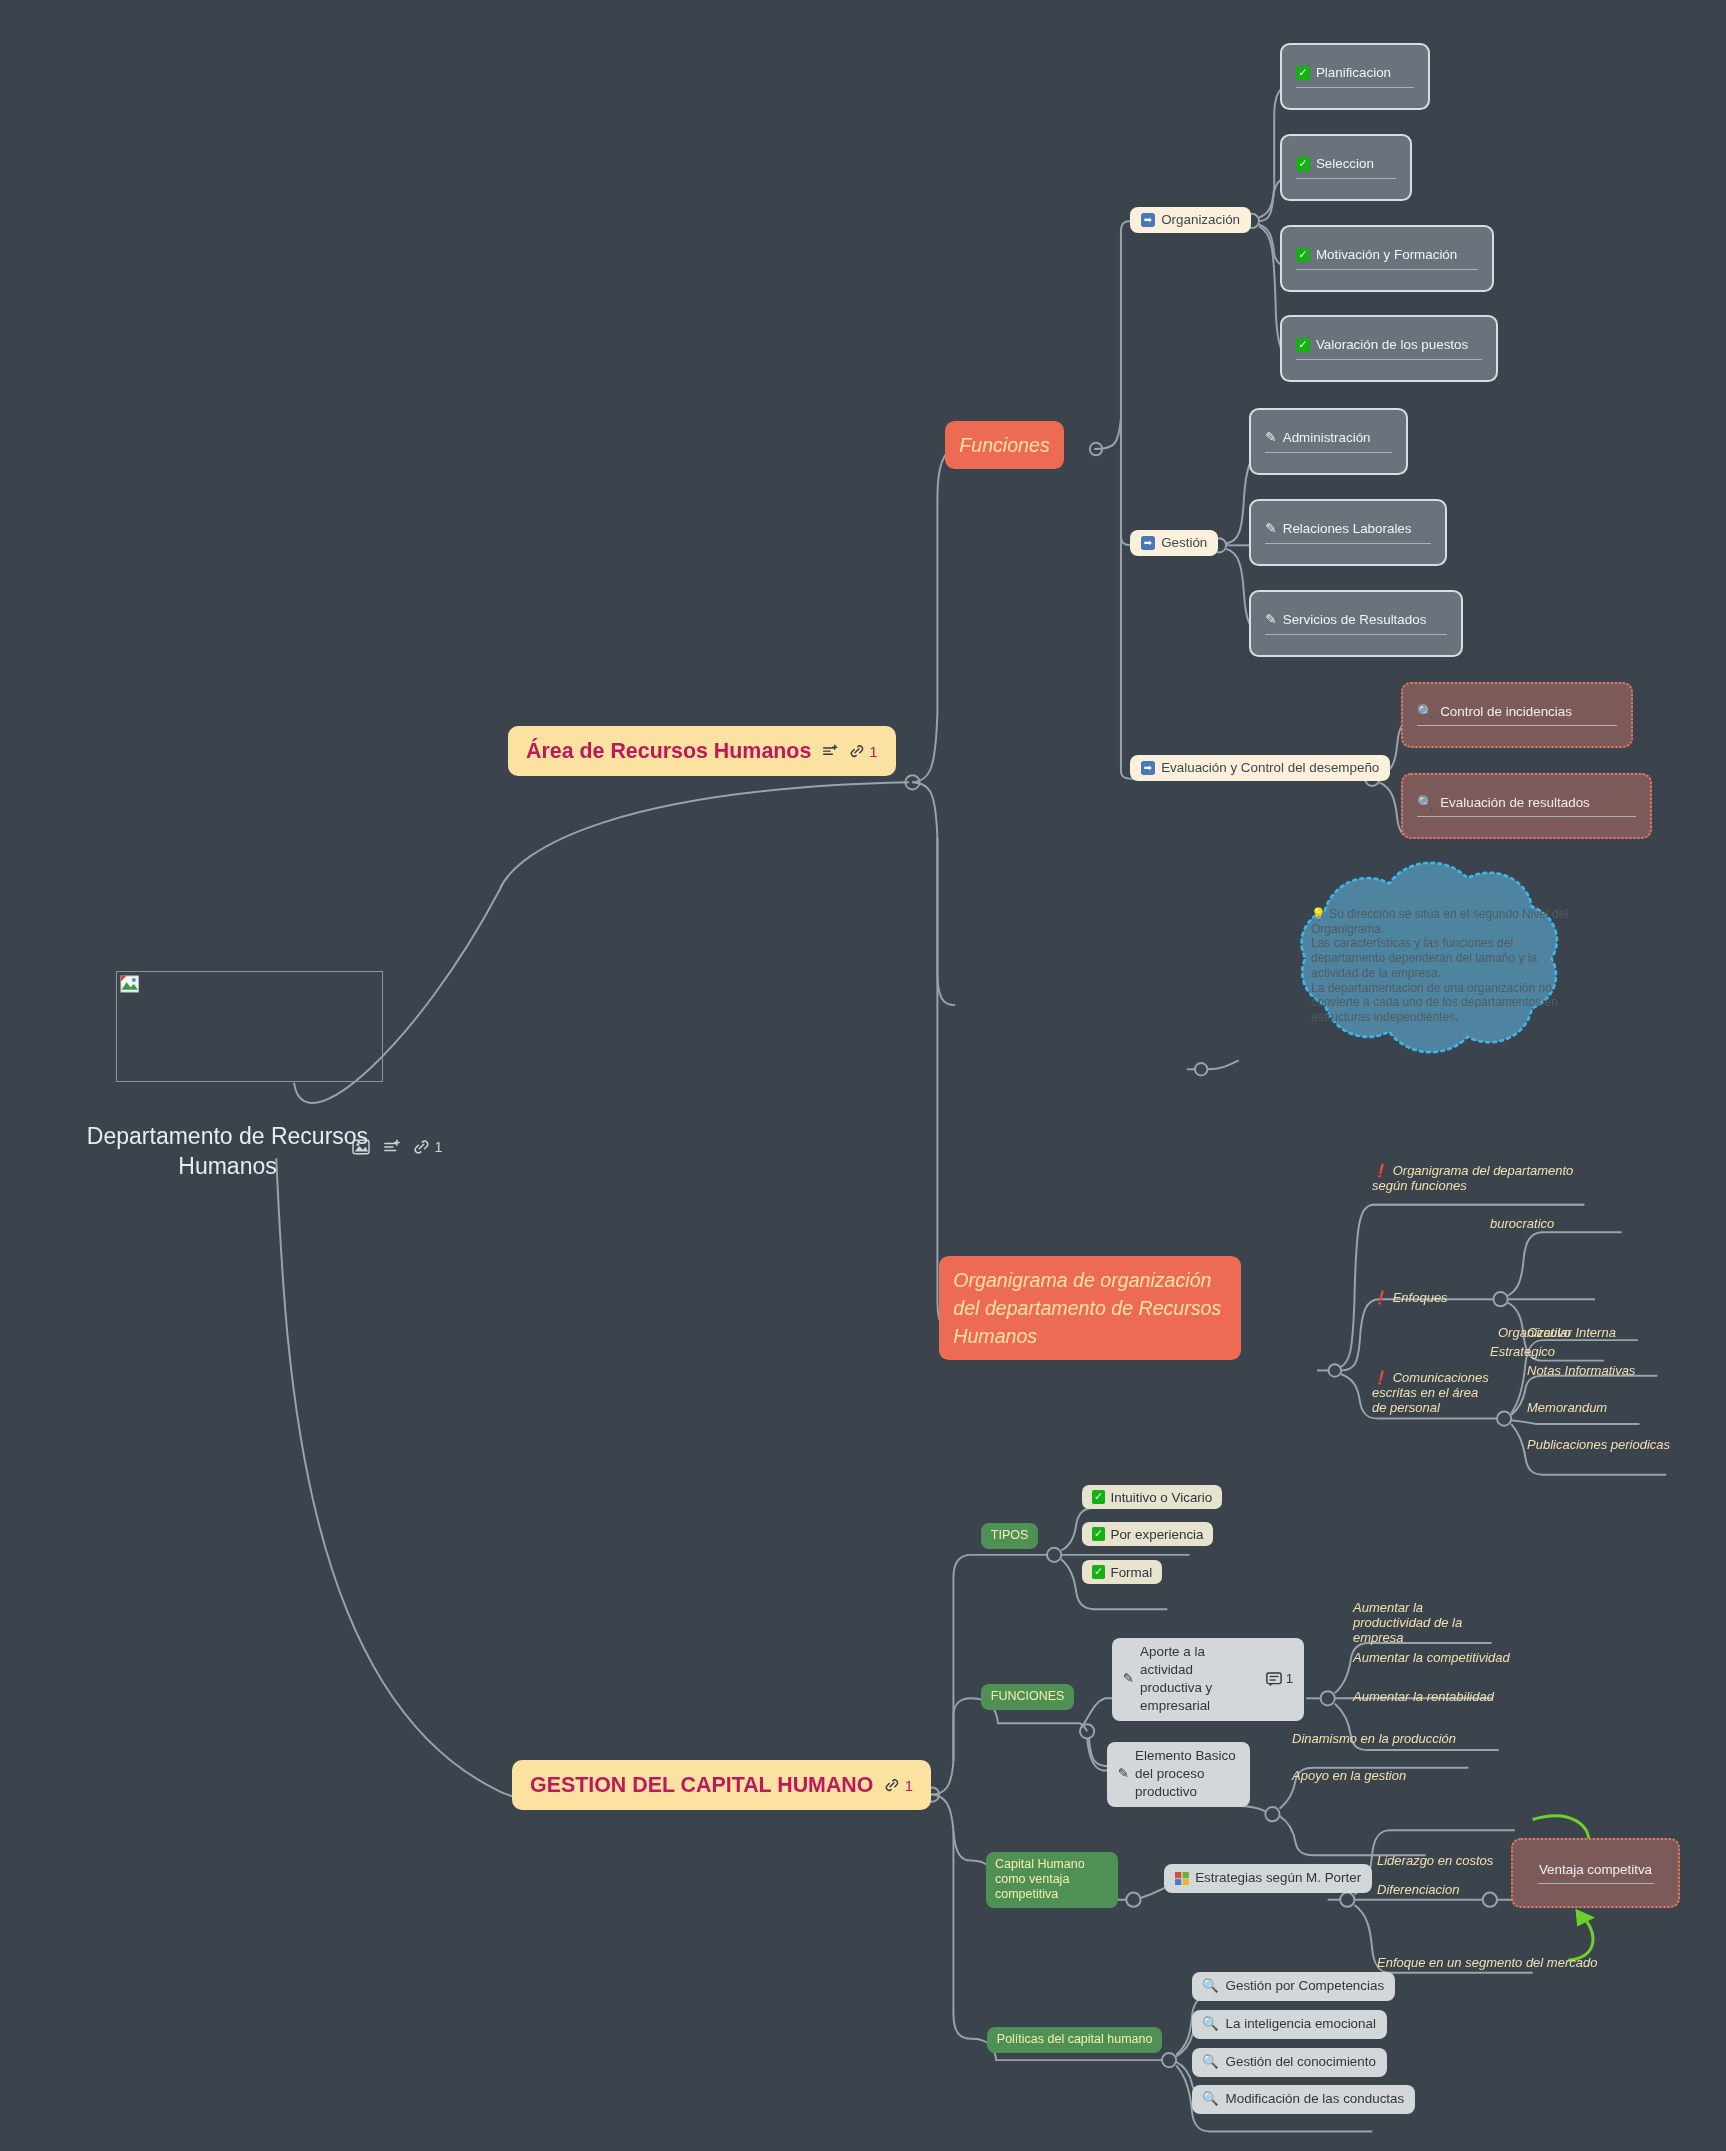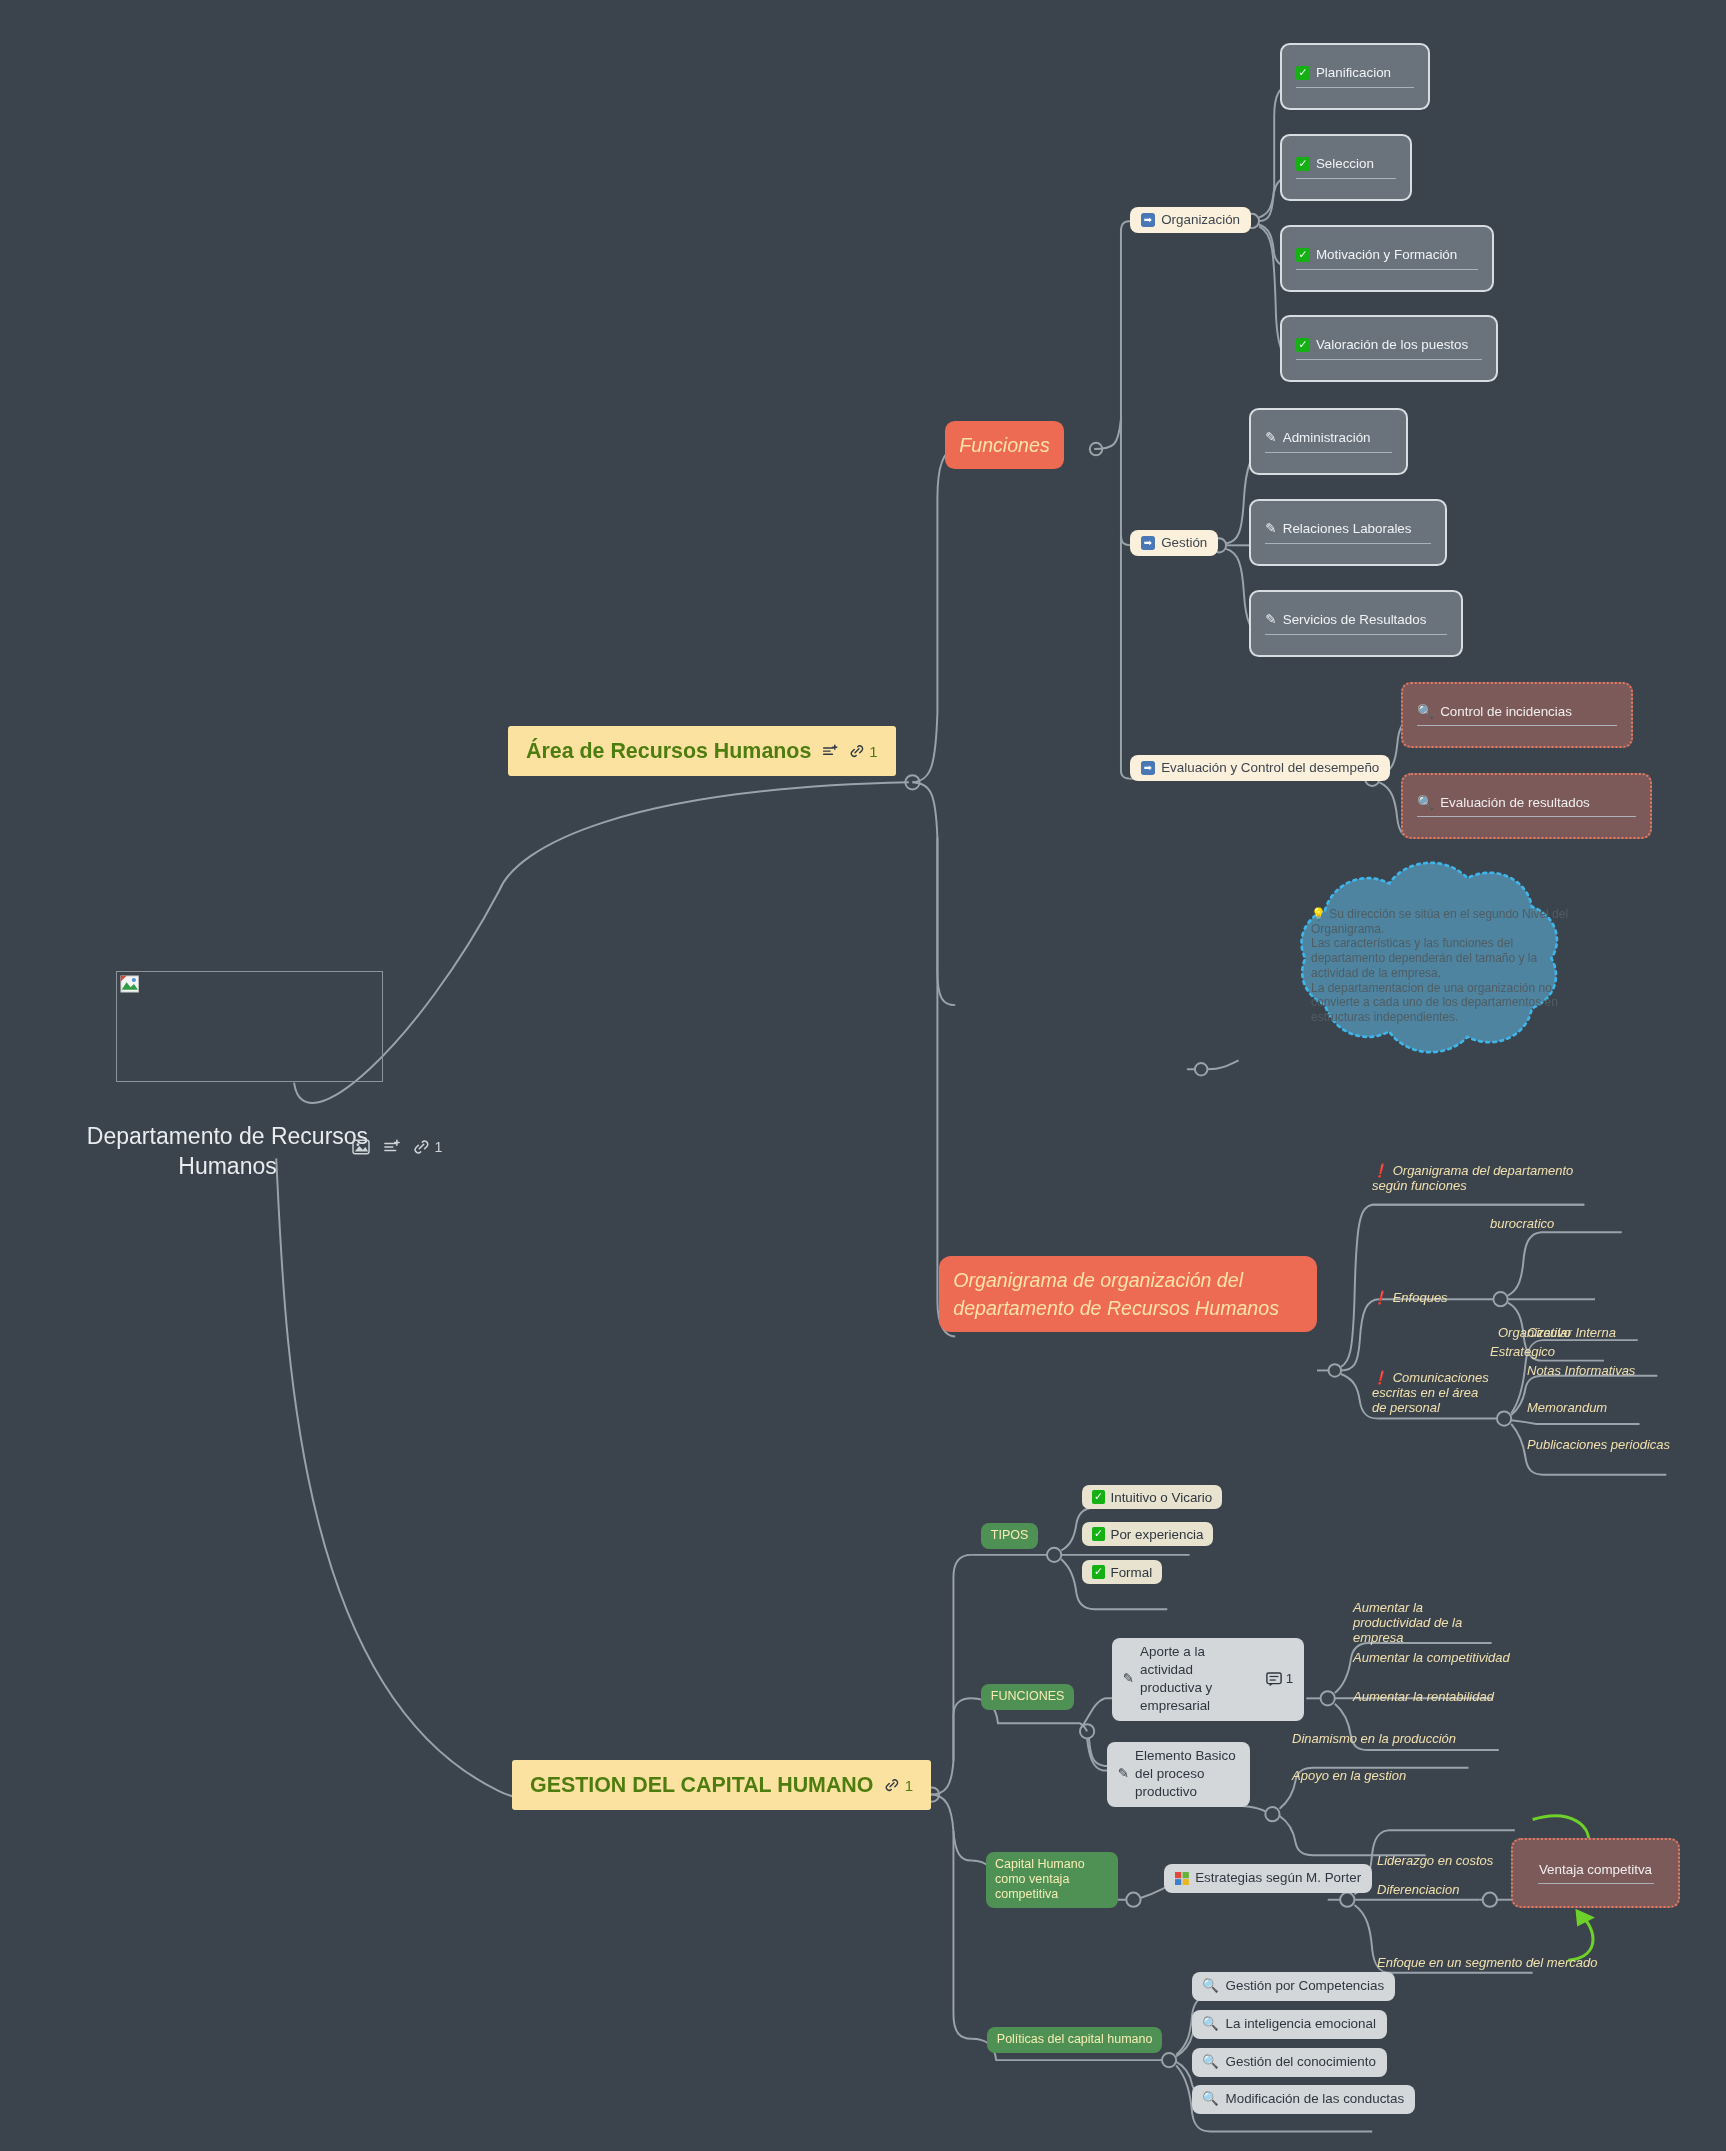--- a/index.html
+++ b/index.html
@@ -12,21 +12,21 @@
   
   .root-img{position:absolute;left:116px;top:971px;width:267px;height:111px;
             border:0.9px solid #8b939b;box-sizing:border-box;}
   .broken-ico{position:absolute;left:2.7px;top:2.7px;width:19.6px;height:18px;}
   .root-title{position:absolute;left:36px;top:1121px;width:383px;text-align:center;
               color:#e9ecee;font-size:23px;line-height:30px;}
   .root-icons{position:absolute;left:352px;top:1139px;display:flex;align-items:center;gap:12.5px;
               color:#cfd4d8;}
 
   
-  .yellow-main{background:#fbe2a0;color:#4d7c0f;border-radius:3px;
+  .yellow-main{background:#fbe2a0;color:#be185d;border-radius:10px;
                padding:12.5px 18px;font-size:21.4px;font-weight:bold;display:flex;
                align-items:center;gap:10.7px;white-space:nowrap;}
   .yellow-main .ic{display:flex;align-items:center;gap:4.5px;font-size:15px;font-weight:normal;}
 
   
   .red-node{background:#ed6a53;color:#fde3a7;border-radius:9.8px;padding:9.8px 14.3px;
             font-style:italic;font-size:19.6px;line-height:28px;}
 
   
   .cream-pill{background:#fbf0dc;color:#3e4650;border-radius:8px;padding:5.3px 10.7px;
@@ -352,21 +352,21 @@
     <path d="M92 62 a50 50 0 0 1 72 -30 a55 50 0 0 1 88 -6 a48 44 0 0 1 72 32
              a44 40 0 0 1 22 58 a44 40 0 0 1 -22 56 a48 44 0 0 1 -72 32
              a55 50 0 0 1 -88 -6 a50 50 0 0 1 -72 -30
              a44 40 0 0 1 -22 -52 a44 40 0 0 1 22 -54 Z" fill="#4f84a0" stroke="#3fb4e8" stroke-width="3" stroke-dasharray="3 5" stroke-linecap="round"></path>
   </svg>
   <div class="cloud-text"><span class="bulb">💡</span> <span style="white-space:pre-line;">Su dirección se sitúa en el  segundo Nivel del Organigrama.
 Las características y las funciones del departamento dependerán del tamaño y la actividad de la empresa.
 La departamentacion de una organización no convierte a cada uno de los departamentos en estructuras independientes.</span></div>
 </div>
 
-<div class="node red-node" style="left:939px;top:1256px;width:378px;border-radius:12px;">
+<div class="node red-node" style="left:939px;top:1256px;width:302px;">
   <span>Organigrama de organización del departamento de Recursos Humanos</span>
 </div>
 
 <div class="node plain" style="left:1372px;top:1163px;width:223px;">
   <span class="bang">❗</span><span>Organigrama del departamento según funciones</span>
 </div>
 <div class="node plain" style="left:1372px;top:1290px;">
   <span class="bang">❗</span><span>Enfoques</span>
 </div>
 <div class="node plain" style="left:1490px;top:1216px;">

